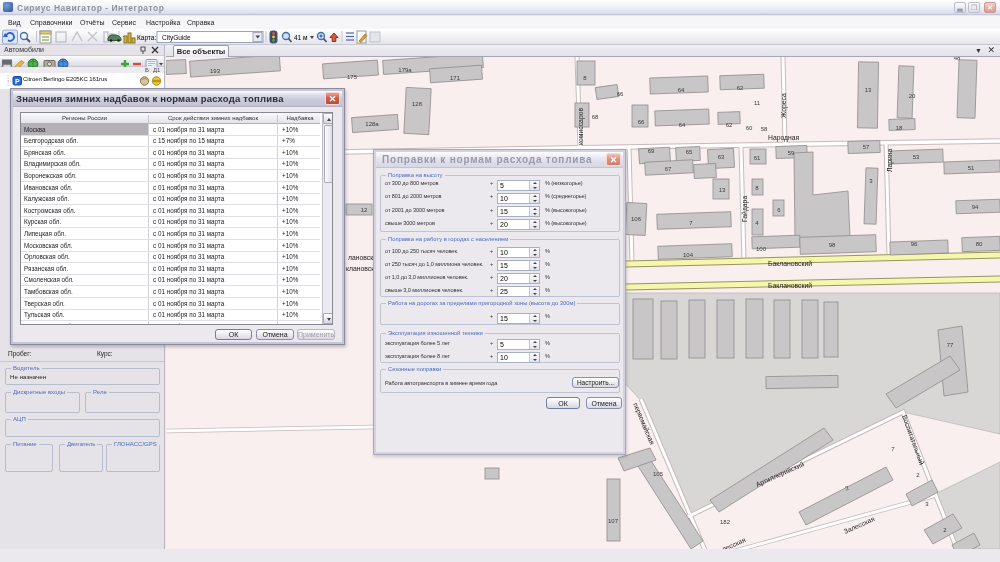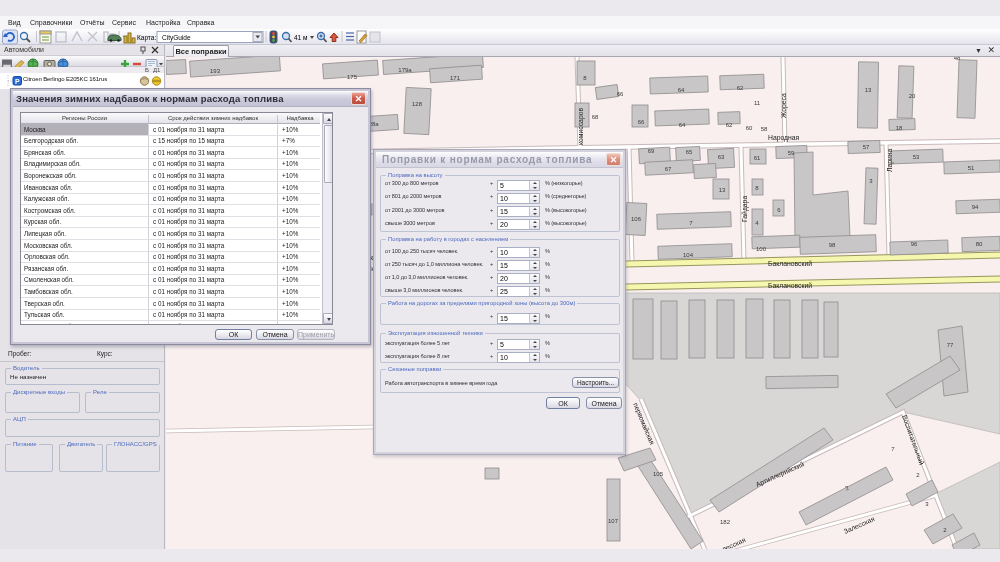--- a/index.html
+++ b/index.html
@@ -253,21 +253,21 @@
       <text x="757" y="487" transform="rotate(-24 757 487)">Артиллерийский</text>
       <text x="902" y="416" transform="rotate(70 902 416)">Воспитательный</text>
       <text x="716" y="555" transform="rotate(-24 716 555)">Залесская</text>
       <text x="845" y="534" transform="rotate(-24 845 534)">Залесская</text>
     </g>
 
     <rect x="165.5" y="219" width="9" height="13" fill="#e8704e" stroke="#b03a20" stroke-width="1"></rect>
   </svg>
 
   <div id="tabbar">
-      <div id="tab1">Все поправки</div>
+      <div id="tab1">Все объекты</div>
     <div style="position:absolute;right:18px;top:2px;font-size:7px;color:#333;">▼</div>
     <div style="position:absolute;right:5px;top:0px;font-size:9px;color:#333;">✕</div>
   </div>
 
   <div id="lpanel">
     <div class="phead">Автомобили
       <svg style="position:absolute;right:4px;top:1px;" width="22" height="9">
         <path d="M 3,1 l 4,0 l 0,4 l -4,0 Z M 5,5 l 0,3" fill="none" stroke="#555" stroke-width="1.1"></path>
         <path d="M 14,1 l 6,6 M 20,1 l -6,6" stroke="#333" stroke-width="1.3"></path>
       </svg>
@@ -328,20 +328,27 @@
         <div class="glabel">Питание</div>
       </div>
     <div class="grp" style="left:59px;top:399px;width:44px;height:28px;">
         <div class="glabel">Двигатель</div>
       </div>
     <div class="grp" style="left:106px;top:399px;width:54px;height:28px;">
         <div class="glabel">ГЛОНАСС/GPS</div>
       </div>
   </div>
 
+  <div id="titlebar">
+    <div class="ticon"></div>
+    <div class="ttext">Сириус Навигатор - Интегратор</div>
+    <div class="wbtn" style="left:954px;">▃</div>
+    <div class="wbtn" style="left:968px;">❐</div>
+    <div class="wbtn" style="left:984px; background:linear-gradient(to bottom,#f2cfc9,#dd9a90); border-color:#c49a92; color:#fff;">✕</div>
+  </div>
   <div id="menubar">
     <span style="left:8px;">Вид</span>
     <span style="left:30px;">Справочники</span>
     <span style="left:80px;">Отчёты</span>
     <span style="left:112px;">Сервис</span>
     <span style="left:146px;">Настройка</span>
     <span style="left:187px;">Справка</span>
   </div>
   <div id="toolbar">
     <svg width="1000" height="16" font-family="Liberation Sans, sans-serif">
@@ -512,21 +519,21 @@
           <span class="ud"></span>
         </div>
         <div class="srow" style="left:171px;top:202.5px;">%</div>
       </div>
     <div class="srow" style="left:11px;top:230px;">Работа  автотранспорта в зимнее время года</div>
     <div class="btn" style="left:198px;top:227px;width:47px;height:11px;line-height:10px;font-size:6.5px;">Настроить...</div>
     <div class="btn" style="left:172px;top:247px;width:34px;height:12px;line-height:11px;border-color:#7080a0;">ОК</div>
     <div class="btn" style="left:212px;top:247px;width:36px;height:12px;line-height:11px;">Отмена</div>
   </div>
 
-  <div id="dlg1" class="dlg dlg1frame" style="left:10px; top:88px; width:361px; height:257px;">
+  <div id="dlg1" class="dlg dlg1frame" style="left:10px; top:88px; width:335px; height:257px;">
     <div class="dtitle" style="background:linear-gradient(to bottom,#fdfdfe 0%,#dcdbe8 28%,#cac9da 60%,#c5c4d7 100%); border-bottom:1px solid #b2afc0;">
       <span style="position:absolute;left:3px;top:2px;font-size:9.5px;font-weight:bold;color:#2e2e38;letter-spacing:0.2px;">Значения зимних надбавок к нормам расхода топлива</span>
       <div class="xbtn" style="right:2px;top:1px;background:linear-gradient(to bottom,#efa092,#d05c4c 45%,#bc4a3a);border:1px solid #f2d8d2;">✕</div>
     </div>
     <div id="tbl">
       <div class="hdr">
         <span style="position:absolute;left:0;width:128px;text-align:center;top:1.5px;border-right:1px solid #c4c4cc;height:9px;">Регионы России</span>
         <span style="position:absolute;left:128px;width:129px;text-align:center;top:1.5px;border-right:1px solid #c4c4cc;height:9px;">Срок действия зимних надбавок</span>
         <span style="position:absolute;left:257px;width:44px;text-align:center;top:1.5px;">Надбавка</span>
       </div>

